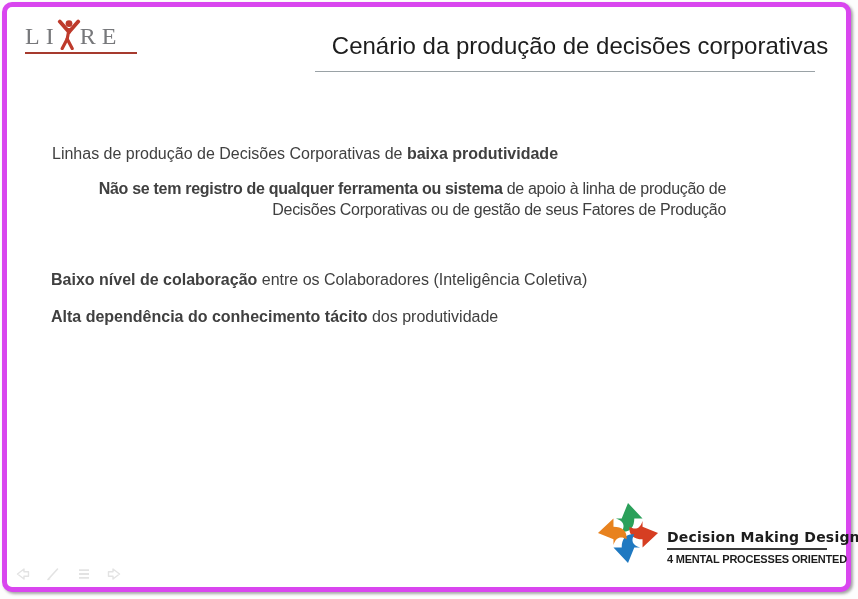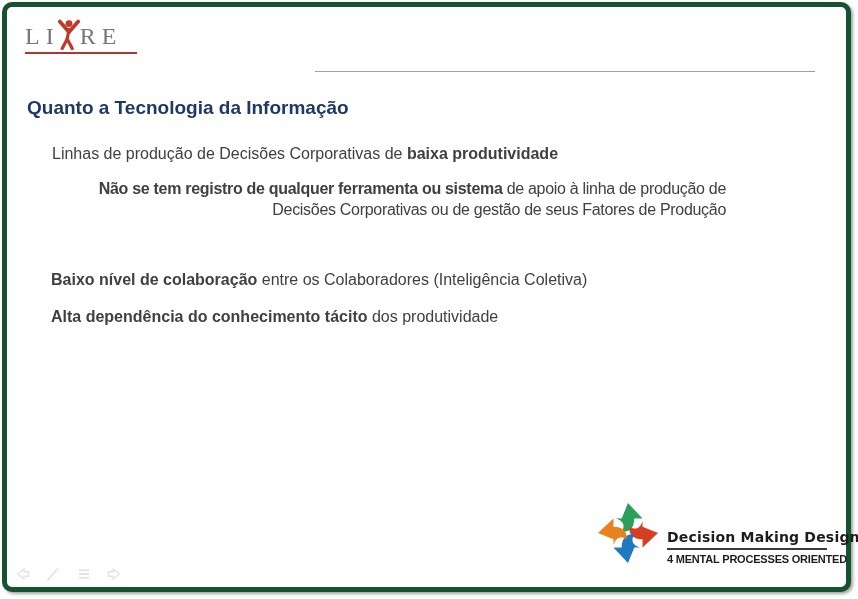--- a/index.html
+++ b/index.html
@@ -1,21 +1,21 @@
 <!DOCTYPE html>
 <html><head>
 <meta charset="utf-8">
 <style>
   * { box-sizing: border-box; margin: 0; padding: 0; }
   html, body { width: 858px; height: 599px; background: #fdfdfd; }
   body { position: relative; font-family: "Liberation Sans", sans-serif; overflow: hidden; }
 
   .frame {
     position: absolute; left: 2px; top: 2px; width: 849px; height: 590px;
-    border: 5px solid #14532d; border-radius: 10px; background: #ffffff;
+    border: 5px solid #d946ef; border-radius: 10px; background: #ffffff;
     box-shadow: 2px 2px 3px rgba(0,0,0,0.35);
   }
 
   
   .livre-logo { position: absolute; left: 18px; top: 12px; width: 116px; }
   .livre-wordmark { display: flex; align-items: flex-end; height: 32px; }
   .livre-letters {
     font-family: "Liberation Serif", serif; font-size: 24px; font-weight: 400;
     color: #77787b; letter-spacing: 6px; line-height: 30px;
   }
@@ -75,23 +75,23 @@
         <path d="M13 13 L3.8 2.6" stroke="#BE3A2B" stroke-width="3.8" stroke-linecap="round" fill="none"></path>
         <path d="M13 13 L22.2 2.6" stroke="#BE3A2B" stroke-width="3.8" stroke-linecap="round" fill="none"></path>
         <path d="M13 10.5 L11.2 20 L6.2 29.5" stroke="#BE3A2B" stroke-width="3.2" stroke-linecap="round" stroke-linejoin="round" fill="none"></path>
         <path d="M11.2 20 L16.2 29.5" stroke="#BE3A2B" stroke-width="3.2" stroke-linecap="round" fill="none"></path>
       </svg>
       <span class="livre-letters">RE</span>
     </div>
     <div class="livre-line"></div>
   </div>
 
+  <div class="slide-title">Cenário da produção de decisões corporativas</div>
   <div class="title-underline"></div>
 
-  <div class="section-heading">Quanto a Tecnologia da Informação</div>
 
   <div class="bullet bullet-1"><span>Linhas de produção de Decisões Corporativas  de </span><b>baixa produtividade</b><span></span></div>
 
   <div class="bullet bullet-2"><span></span><b>Não se tem registro de qualquer ferramenta ou sistema</b><span> de apoio à linha de produção de Decisões Corporativas ou de gestão de seus Fatores de Produção</span></div>
 
 
   <div class="bullet bullet-4"><span></span><b>Baixo nível de colaboração</b><span> entre os Colaboradores (Inteligência Coletiva)</span></div>
 
   <div class="bullet bullet-5"><span></span><b>Alta dependência do conhecimento tácito</b><span> dos produtividade</span></div>
 

